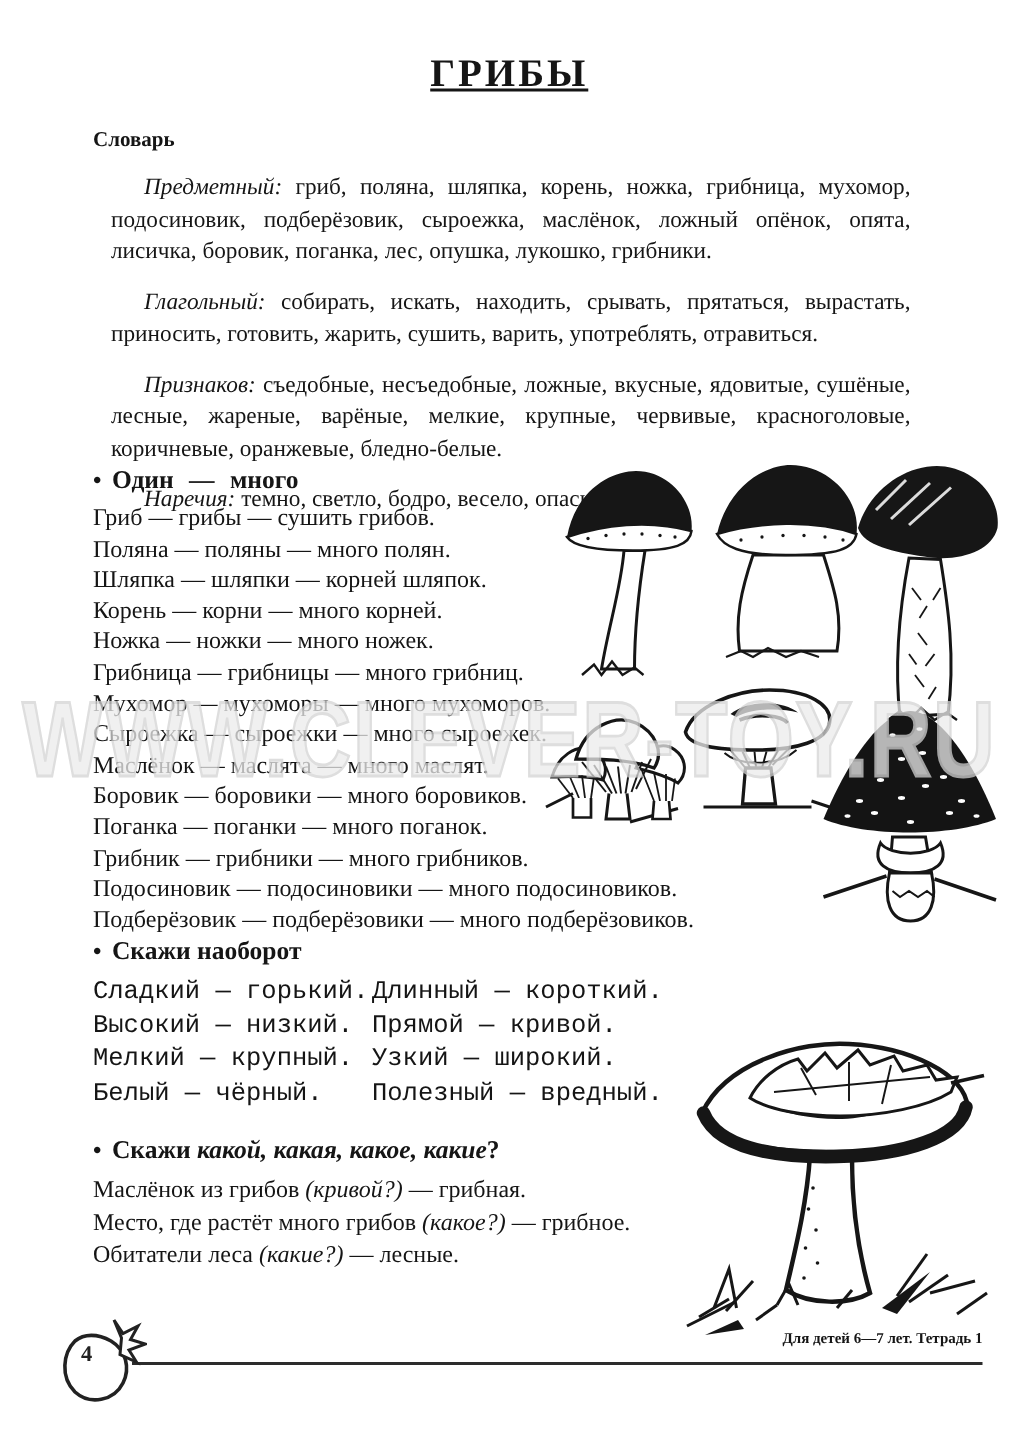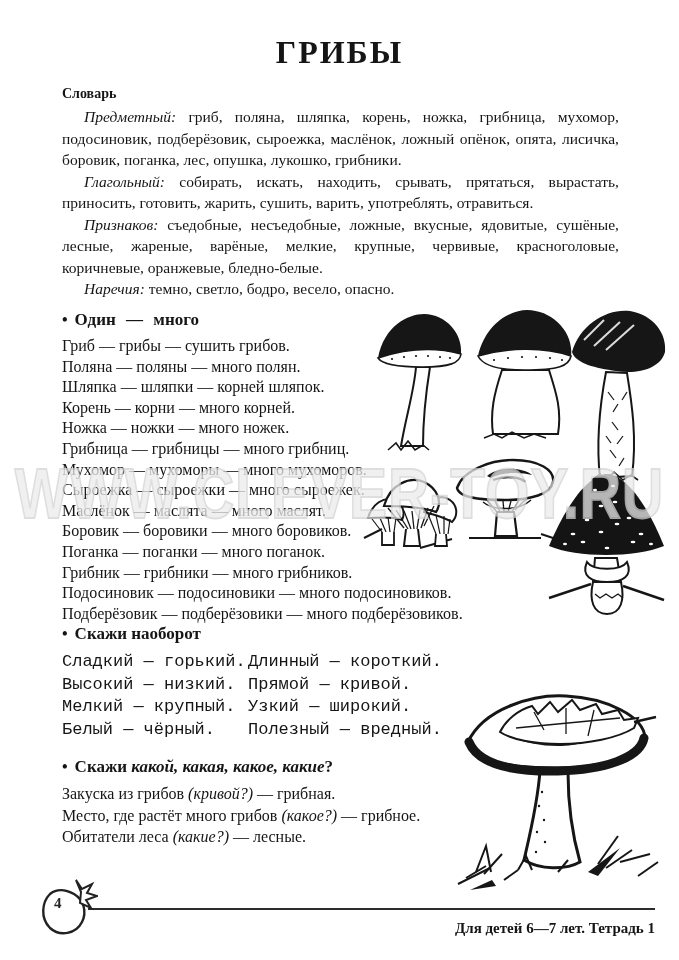--- a/index.html
+++ b/index.html
@@ -7,26 +7,26 @@
     position:relative;
     width:679px;height:960px;
     background:#ffffff;
     font-family:"Liberation Serif", serif;
     color:#151515;
     overflow:hidden;
   }
   
   .title{
     position:absolute;top:34px;left:0;width:100%;
-    text-align:center;font-weight:bold;font-size:32px;letter-spacing:2px;
+    text-align:center;font-weight:bold;font-size:26px;letter-spacing:2px;text-decoration:underline;
   }
   .vocab{position:absolute;top:86px;left:62px;width:557px;}
   .vocab h2{margin:0 0 4px 0;font-size:14px;font-weight:bold;}
   .vocab p{
-    margin:0;font-size:15.5px;line-height:21.5px;
+    margin:12px;font-size:15.5px;line-height:21.5px;
     text-align:justify;text-indent:22px;
   }
   .lead-it{font-style:italic;}
   .sec-head{font-weight:bold;font-size:17px;white-space:nowrap;}
   .sec-head .bullet{margin-right:7px;font-size:16px;}
   .sec-head .dashwide{word-spacing:6px;}
   .one-many{position:absolute;top:296px;left:62px;width:560px;z-index:2;margin-top:14px;}
   .one-many .rows{margin-top:6px;}
   .one-many .row{font-size:16px;line-height:20.6px;white-space:nowrap;}
   .opposites{position:absolute;top:624px;left:62px;width:430px;z-index:2;}
@@ -58,21 +58,21 @@
   #ill-milkcap{left:453px;top:446px;width:106px;height:100px;}
   #ill-flyagaric{left:543px;top:464px;width:127px;height:160px;}
   #ill-bigcep{left:448px;top:684px;width:218px;height:208px;}
   
   .footer-line{
     position:absolute;left:88px;right:24px;top:908px;
     border-top:2px solid #2c2c2c;z-index:2;
   }
   .edition{
     position:absolute;right:24px;top:887px;
-    font-size:15px;font-weight:bold;z-index:2;margin-top:33px;
+    font-size:10px;font-weight:bold;z-index:2;
   }
   .strawberry{position:absolute;left:34px;top:876px;width:64px;height:64px;z-index:2;}
   .strawberry svg{display:block;width:100%;height:100%;}
   .page-num{
     position:absolute;left:20px;top:19px;
     font-size:15px;font-weight:bold;color:#222;
   }
 </style>
 </head>
 <body>
@@ -123,21 +123,21 @@
         <div class="row">Прямой — кривой.</div>
         <div class="row">Узкий — широкий.</div>
         <div class="row">Полезный — вредный.</div>
       </div>
     </div>
   </div>
 
   <div class="which">
     <div class="sec-head"><span class="bullet">•</span><span>Скажи </span><span class="hd-it">какой, какая, какое, какие</span><span>?</span></div>
     <div class="rows">
-      <div class="row"><span>Закуска из грибов </span><span class="q">(кривой?)</span><span> — грибная.</span></div>
+      <div class="row"><span>Маслёнок из грибов </span><span class="q">(кривой?)</span><span> — грибная.</span></div>
       <div class="row"><span>Место, где растёт много грибов </span><span class="q">(какое?)</span><span> — грибное.</span></div>
       <div class="row"><span>Обитатели леса </span><span class="q">(какие?)</span><span> — лесные.</span></div>
     </div>
   </div>
 
   <div class="watermark">WWW.CLEVER-TOY.RU</div>
 
   <div class="ill" id="ill-top-group">
     <svg viewBox="0 0 302 186" xmlns="http://www.w3.org/2000/svg">
 

